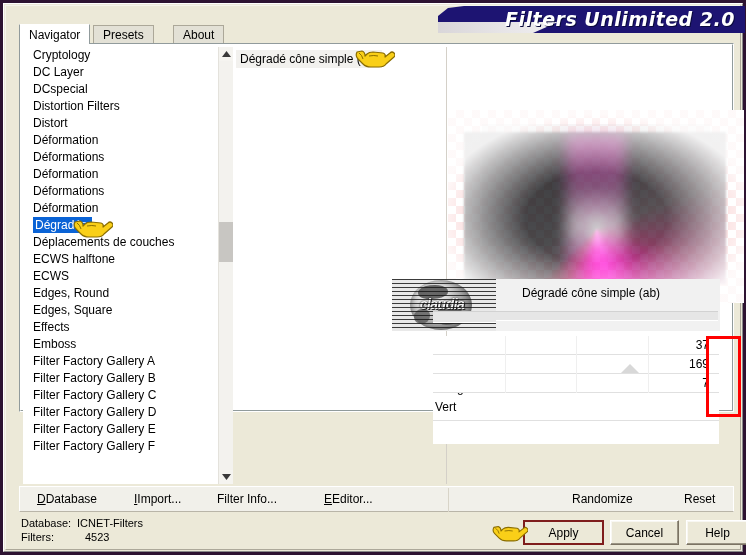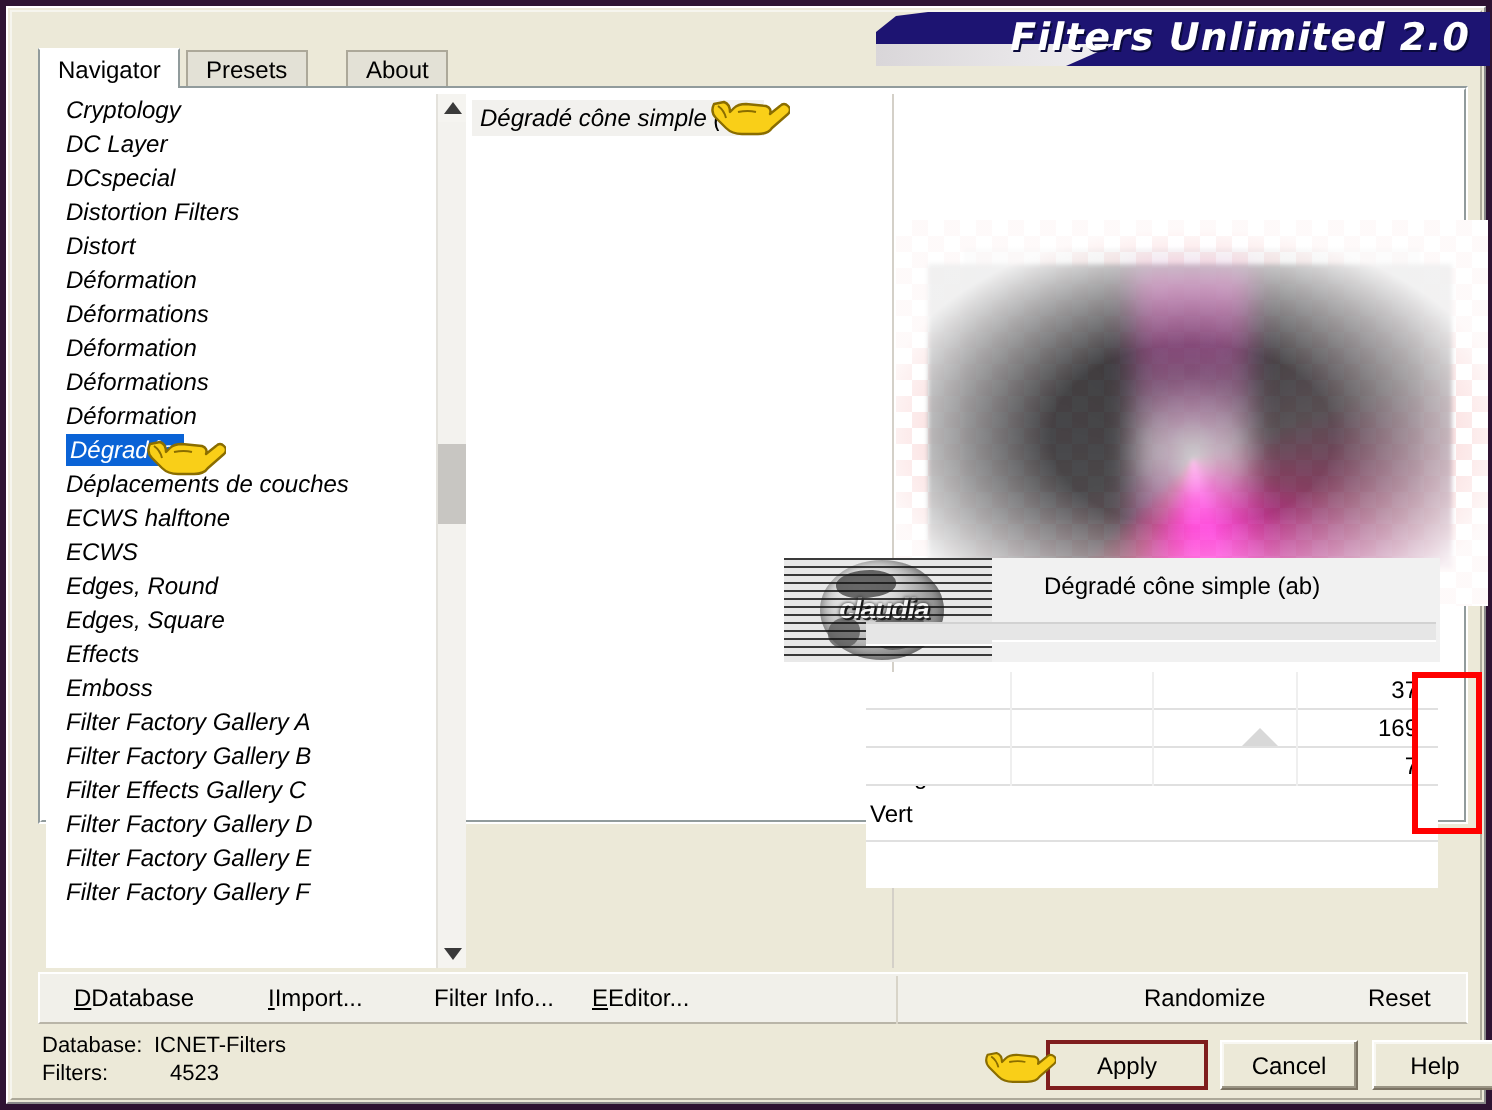--- a/index.html
+++ b/index.html
@@ -95,21 +95,20 @@
   }
 
   
   #panel {
     position: absolute; left: 13px; top: 37px;
     width: 715px; height: 369px;
     background: #ffffff;
     border: 1px solid #919b9c;
     border-right-color: #ffffff;
     border-bottom-color: #ffffff;
-    font-style: italic;
   }
   #panel-in {
     position: absolute; left: 0; top: 0; right: 0; bottom: 0;
     border: 1px solid #ffffff;
     border-right-color: #919b9c;
     border-bottom-color: #919b9c;
   }
 
   
   #listbox {
@@ -493,21 +492,21 @@
             <div class="list-item selrow"><span class="list-item sel">Dégradés</span></div>
             <div class="list-item">Déplacements de couches</div>
             <div class="list-item">ECWS halftone</div>
             <div class="list-item">ECWS</div>
             <div class="list-item">Edges, Round</div>
             <div class="list-item">Edges, Square</div>
             <div class="list-item">Effects</div>
             <div class="list-item">Emboss</div>
             <div class="list-item">Filter Factory Gallery A</div>
             <div class="list-item">Filter Factory Gallery B</div>
-            <div class="list-item">Filter Effects Gallery C</div>
+            <div class="list-item">Filter Factory Gallery C</div>
             <div class="list-item">Filter Factory Gallery D</div>
             <div class="list-item">Filter Factory Gallery E</div>
             <div class="list-item">Filter Factory Gallery F</div>
           </div>
 
           <div id="listscroll">
             <div class="sb-btn up">
               <svg width="9" height="6" viewBox="0 0 9 6">
                   <path d="M4.5 0 L9 6 L0 6 Z" fill="#3a3a3a"></path>
                 </svg>
@@ -577,21 +576,21 @@
       </div>
       <div id="slider-footer"></div>
 
       <div id="redbox"></div>
 
       <div id="actionbar">
         <div id="actionsep"></div>
         <div class="alink" style="left:17px;"><u>D</u><span>Database</span></div>
         <div class="alink" style="left:114px;"><u>I</u><span>Import...</span></div>
         <div class="alink" style="left:197px;"><span>Filter Info...</span></div>
-        <div class="alink" style="left:276px;"><u>E</u><span>Editor...</span></div>
+        <div class="alink" style="left:304px;"><u>E</u><span>Editor...</span></div>
         <div class="alink" style="left:552px;">Randomize</div>
         <div class="alink" style="left:664px;">Reset</div>
       </div>
 
       <div id="statusbar">
         <div id="db-line1">Database:</div>
         <div id="db-val1">ICNET-Filters</div>
         <div id="db-line2">Filters:</div>
         <div id="db-val2">4523</div>
 

